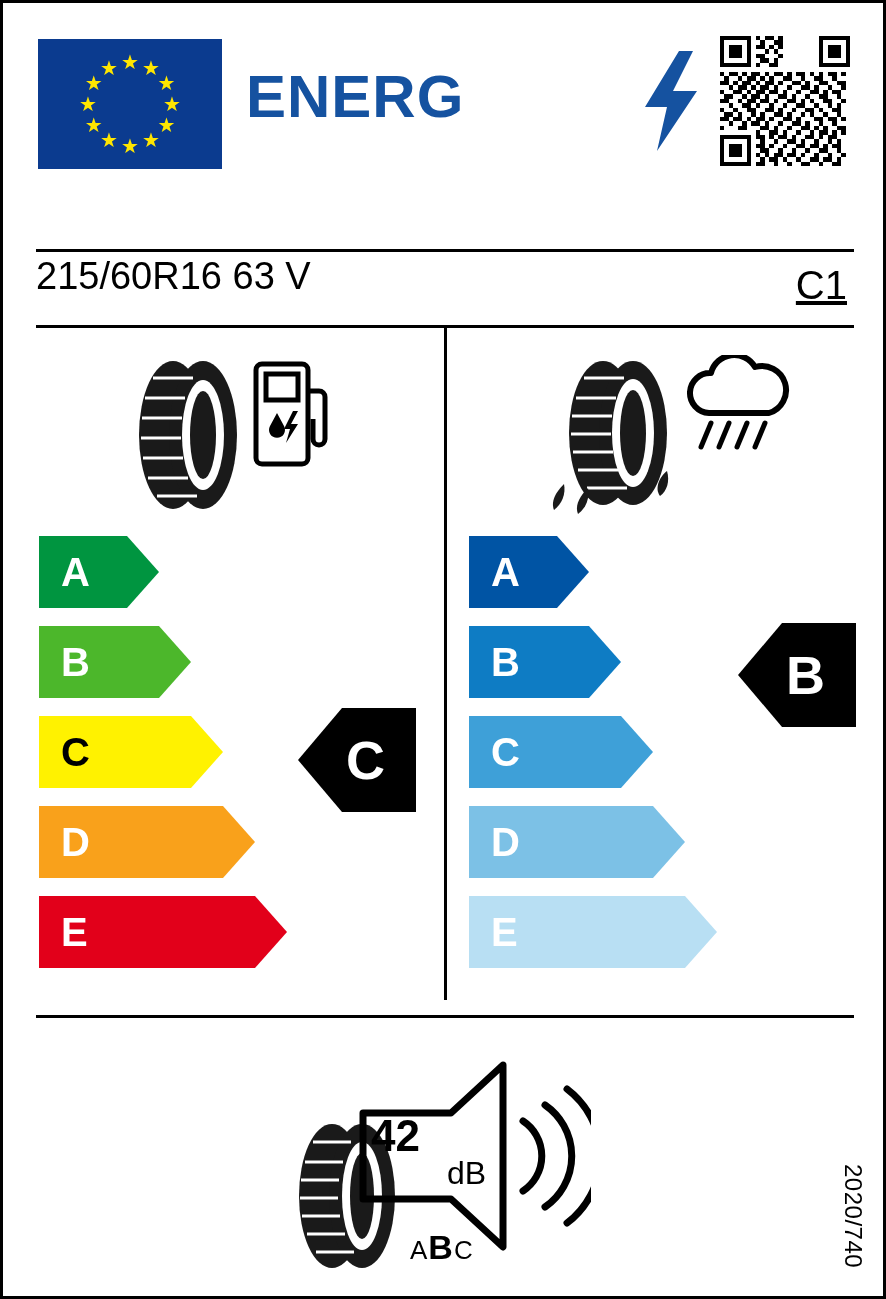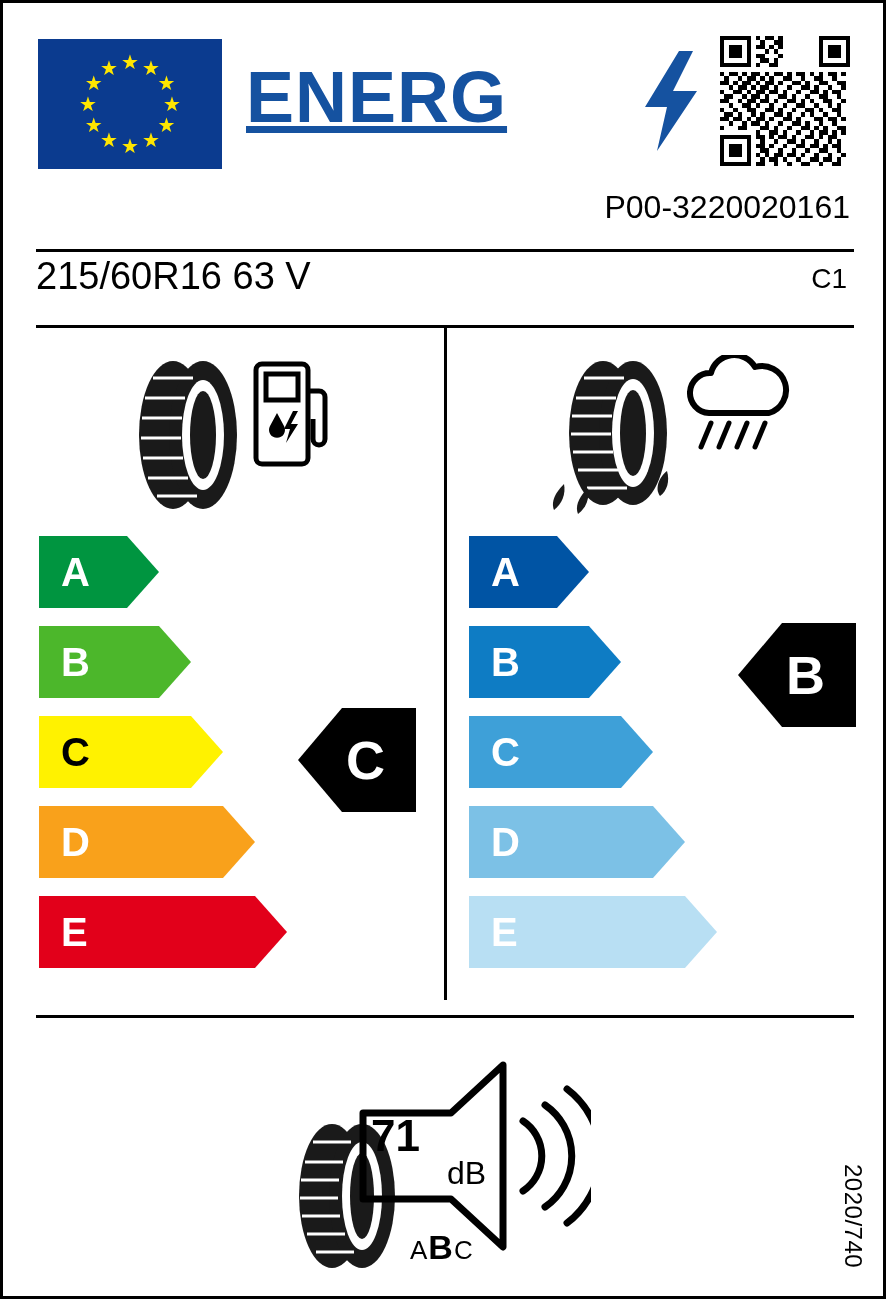--- a/index.html
+++ b/index.html
@@ -45,27 +45,26 @@
     line-height: 20px;
     width: 20px;
     text-align: center;
     margin-left: -10px;
     margin-top: -10px;
   }
   .energ-word {
     position: absolute;
     left: 243px;
     top: 44px;
-    font-size: 72px;
+    font-size: 60px;
     font-weight: bold;
     letter-spacing: 1px;
     color: #1552a0;
     font-family: "Liberation Sans", sans-serif;
     line-height: 100px;
-    text-decoration: underline;
   }
   .bolt {
     position: absolute;
     left: 638px;
     top: 48px;
     width: 60px;
     height: 100px;
   }
   .qr {
     position: absolute;
@@ -105,21 +104,22 @@
   }
   .size {
     position: absolute;
     left: 33px; top: 4px;
     font-size: 38px;
     letter-spacing: 0px;
   }
   .cls {
     position: absolute;
     right: 36px; top: 12px;
-    font-size: 28px;
+    font-size: 40px;
+    text-decoration: underline;
   }
 
   .hr {
     position: absolute;
     left: 33px;
     width: 818px;
     height: 3px;
     background: #000;
   }
   .vr {
@@ -457,21 +457,20 @@
             <rect x="15" y="28" width="1" height="1"></rect>
           <rect x="18" y="28" width="2" height="1"></rect>
             <rect x="22" y="28" width="1" height="1"></rect>
             <rect x="25" y="28" width="2" height="1"></rect>
         </g>
       </svg>
     </div>
   </div>
 
   <div class="brand-row">
-    <div class="code">P00-3220020161</div>
   </div>
   <div class="hr" style="top:246px;"></div>
 
   <div class="size-row">
     <div class="size">215/60R16 63 V</div>
     <div class="cls">C1</div>
   </div>
   <div class="hr" style="top:322px;"></div>
 
   <div class="vr" style="left:441px; top:325px; height:672px;"></div>
@@ -650,21 +649,21 @@
           <path d="M172 70 a42 42 0 0 1 0 70"></path>
           <path d="M194 54 a62 62 0 0 1 0 102"></path>
           <path d="M216 38 a84 84 0 0 1 0 134"></path>
         </g>
       </svg>
     </div>
 
     <div style="position:absolute;left:12px;top:12px;width:100%;height:100%;"></div>
   </div>
 
-  <div class="db-value">71</div>
+  <div class="db-value">42</div>
   <div class="db-unit">dB</div>
 
   <div class="noise-classes">
     <span class="sm">A</span><span class="big">B</span><span class="sm">C</span>
   </div>
 
   <div class="version">2020/740</div>
 
 </div>
 

